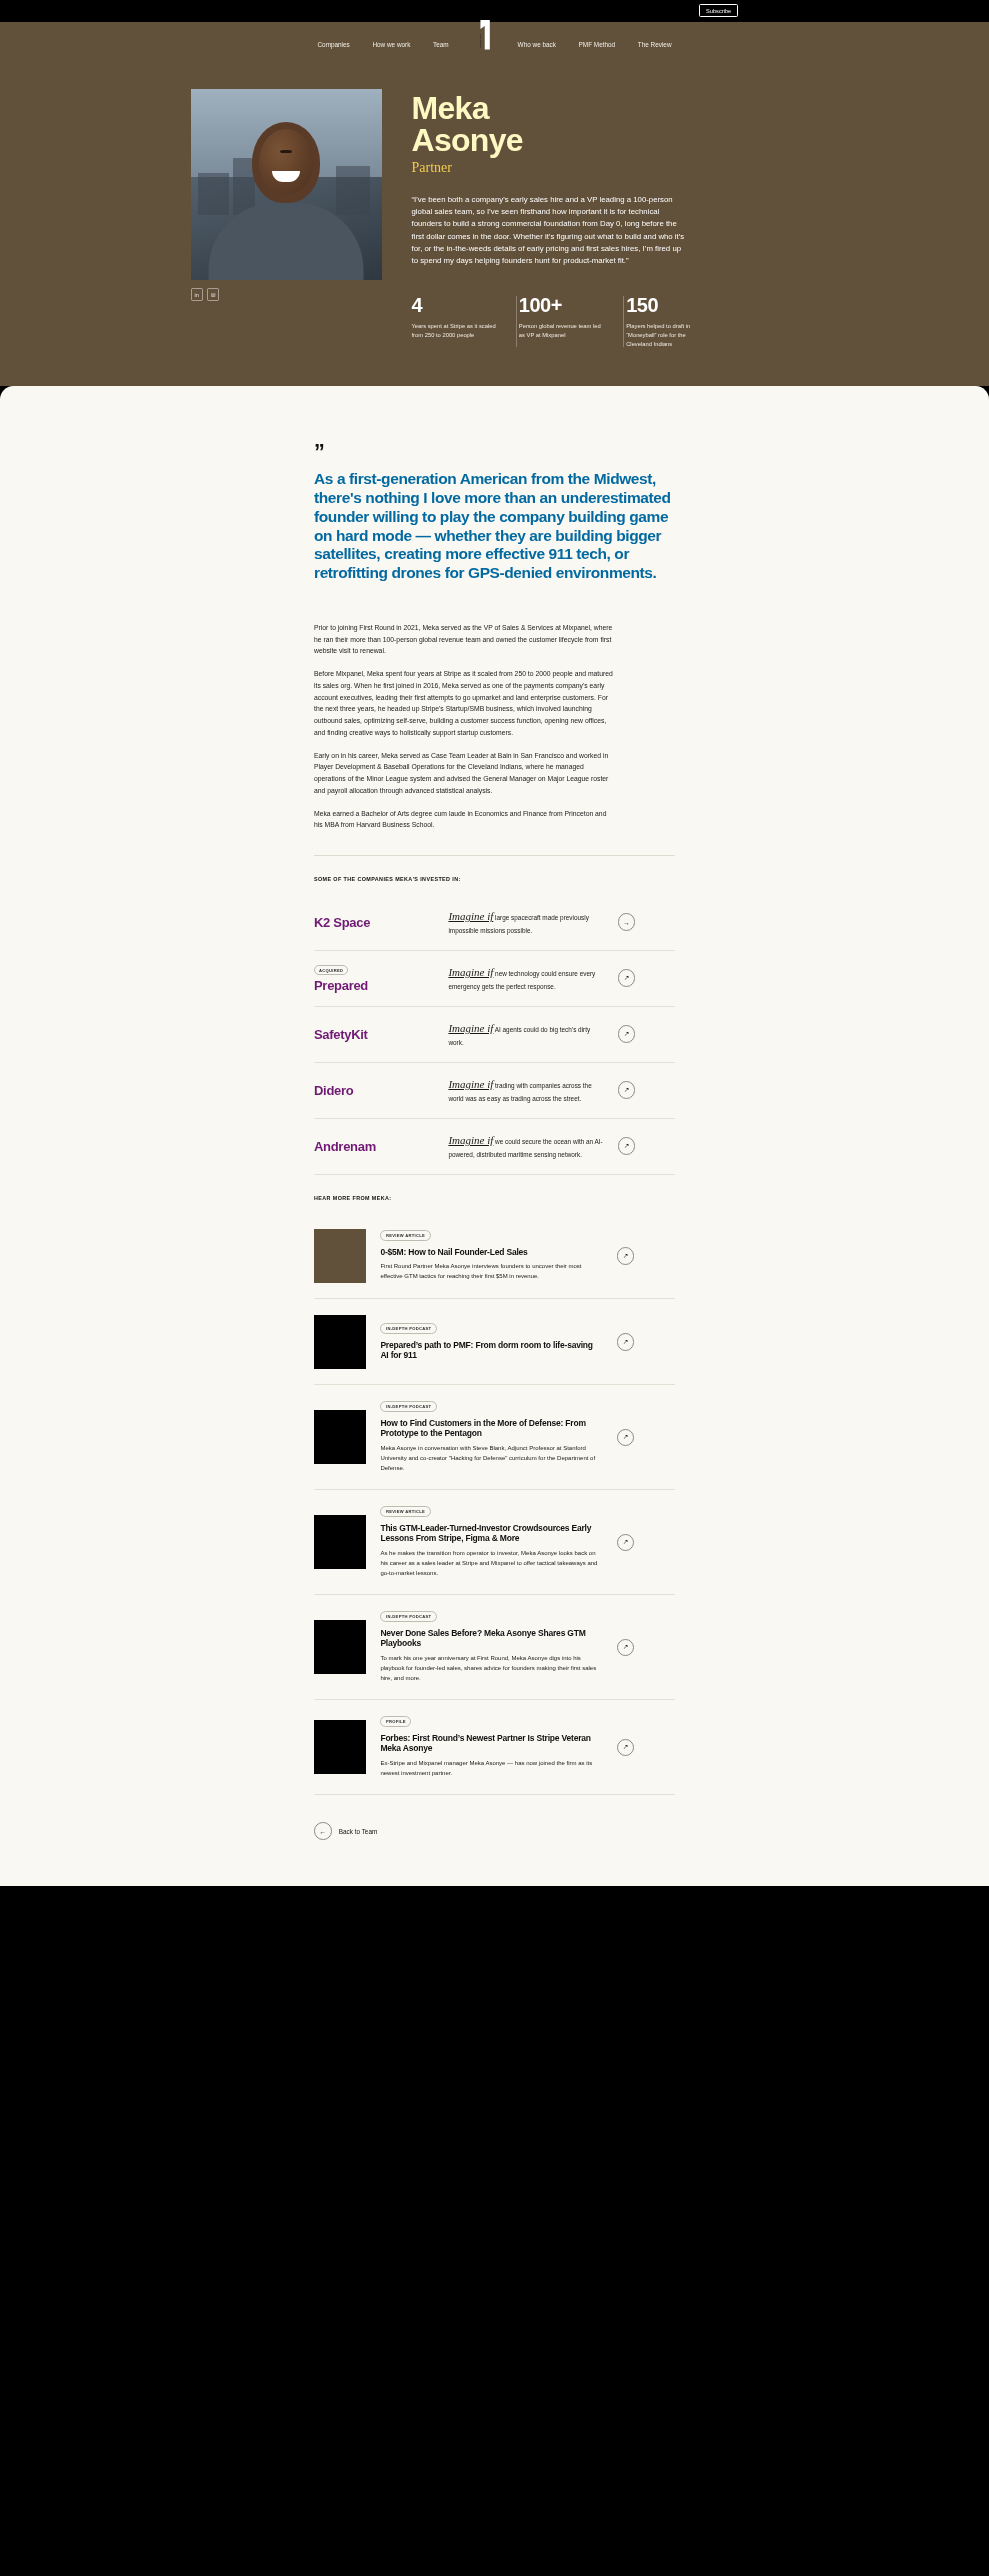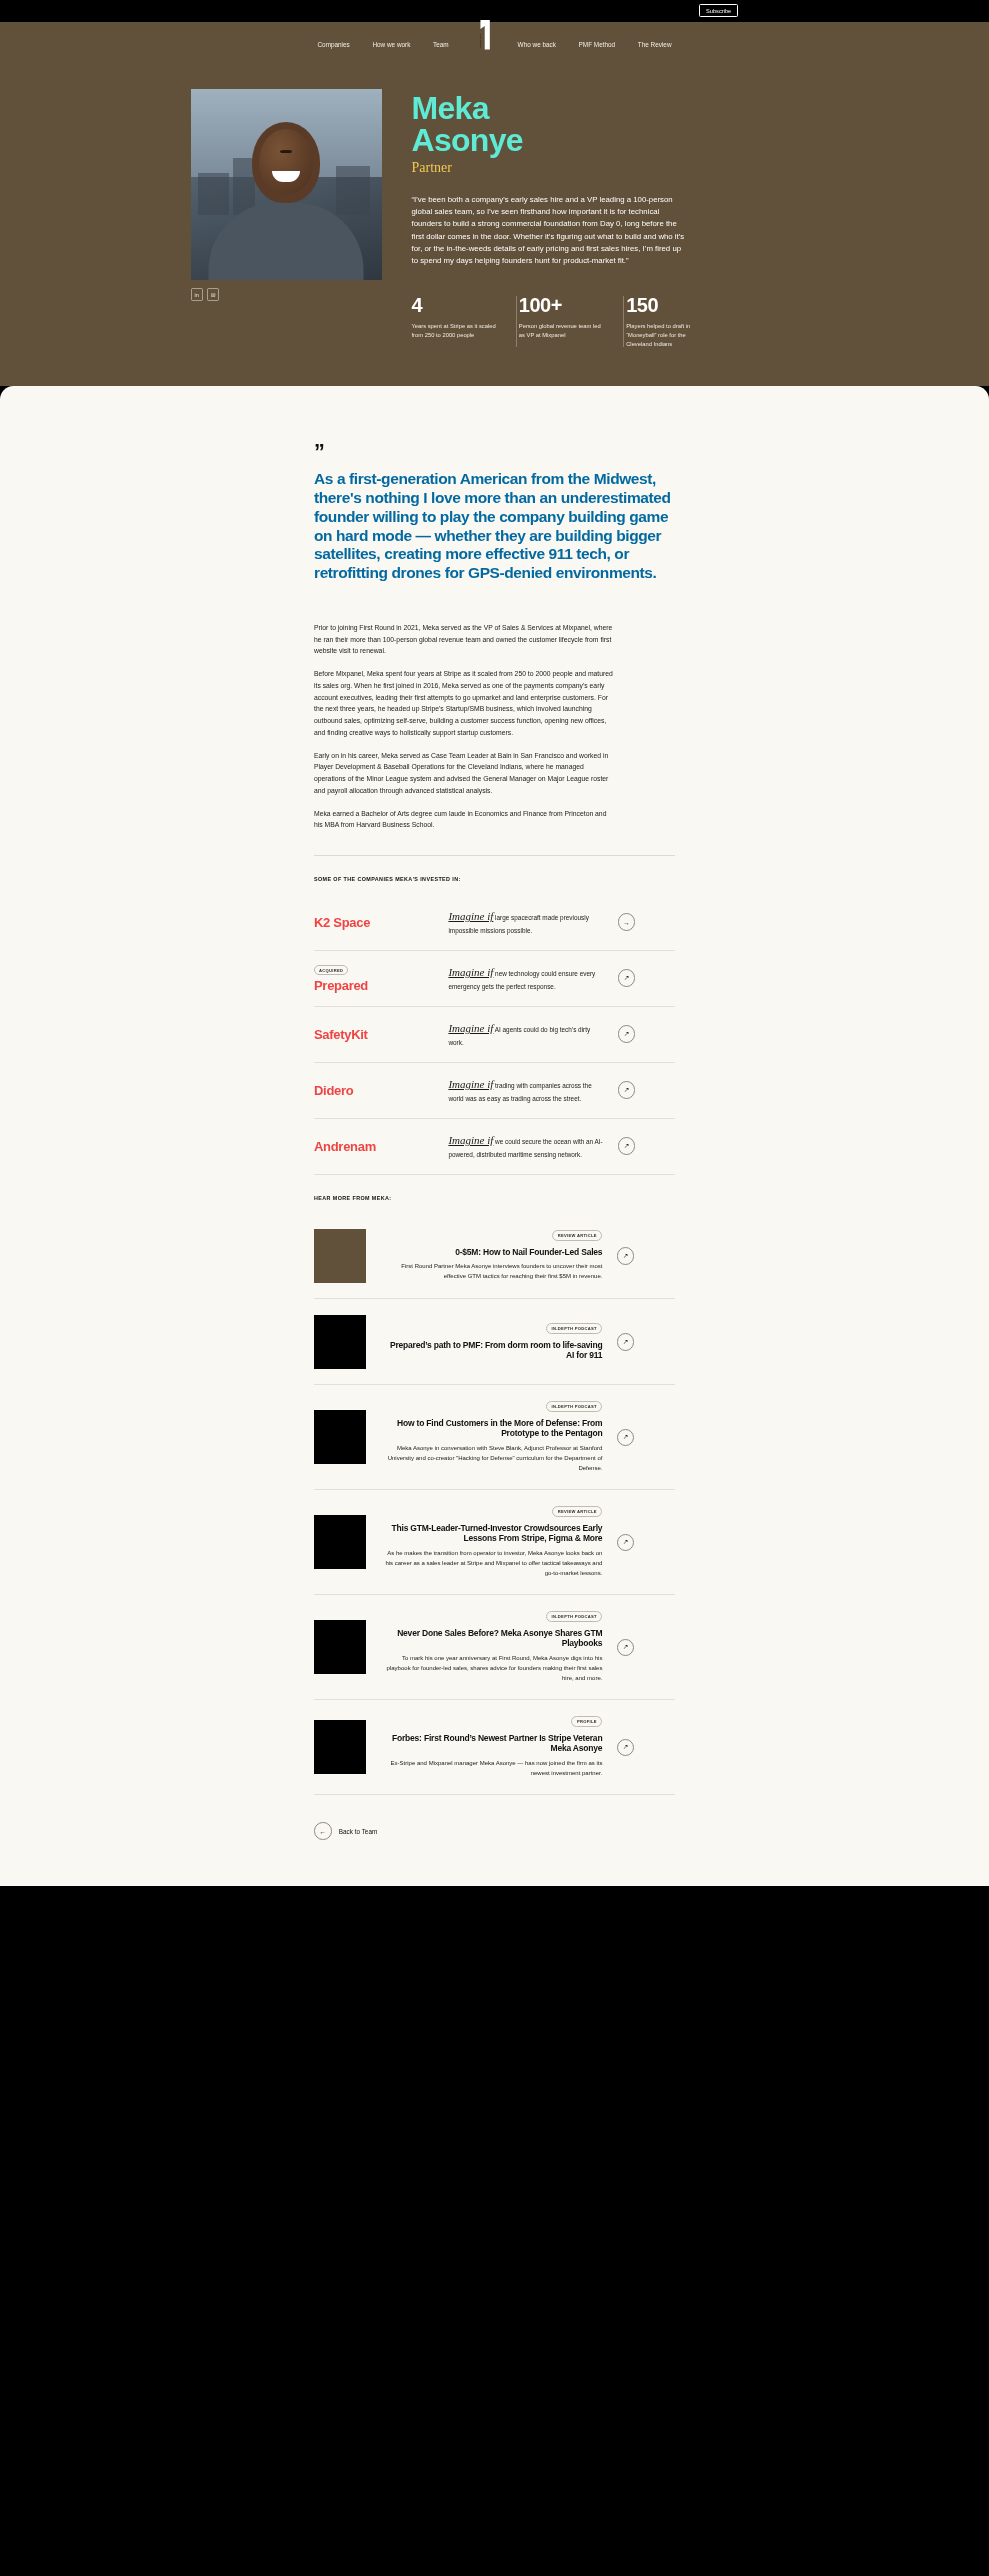--- a/index.html
+++ b/index.html
@@ -148,21 +148,21 @@
     border-radius:1.5px;
     display:flex; align-items:center; justify-content:center;
     color:#e8e2d6;
     font-size:5.7px;
     background:transparent;
     cursor:pointer;
   }
 
   .hero-right { flex:1; padding-top:4.1px; }
   .hero-name {
-    color:#5eead4;
+    color:#fef9c3;
     font-size:32px;
     font-weight:bold;
     line-height:.98;
     letter-spacing:-0.7px;
   }
   .hero-role {
     color:#f2cb52;
     font-family:"Liberation Serif", serif;
     font-size:14px;
     margin-top:4.1px;
@@ -260,21 +260,21 @@
     font-size:4.1px;
     letter-spacing:0.3px;
     padding:1.5px 4.1px;
     color:#2b2b2b;
     margin-bottom:3.6px;
     font-weight:bold;
   }
   .co-name {
     font-size:13px;
     font-weight:bold;
-    color:#ef4444;
+    color:#701a75;
     letter-spacing:-0.3px;
     line-height:1;
   }
   .co-desc {
     flex:1;
     font-size:6.4px;
     line-height:1.62;
     color:#1b1b1b;
     max-width:155px;
   }
@@ -305,21 +305,21 @@
     padding:15.5px 0;
     border-bottom:0.5px solid #e3e0d6;
     cursor:pointer;
   }
   .art-thumb {
     width:52px; height:54px;
     flex:0 0 52px;
     background:#000;
   }
   .art-thumb.brown { background:#61503a; }
-  .art-main { flex:1; max-width:222px;text-align:right; }
+  .art-main { flex:1; max-width:222px; }
   .badge-kind {
     display:inline-block;
     border:0.5px solid #bfbbb0;
     border-radius:5.7px;
     font-size:4.1px;
     letter-spacing:0.3px;
     font-weight:bold;
     padding:2.1px 4.6px;
     color:#2b2b2b;
   }

